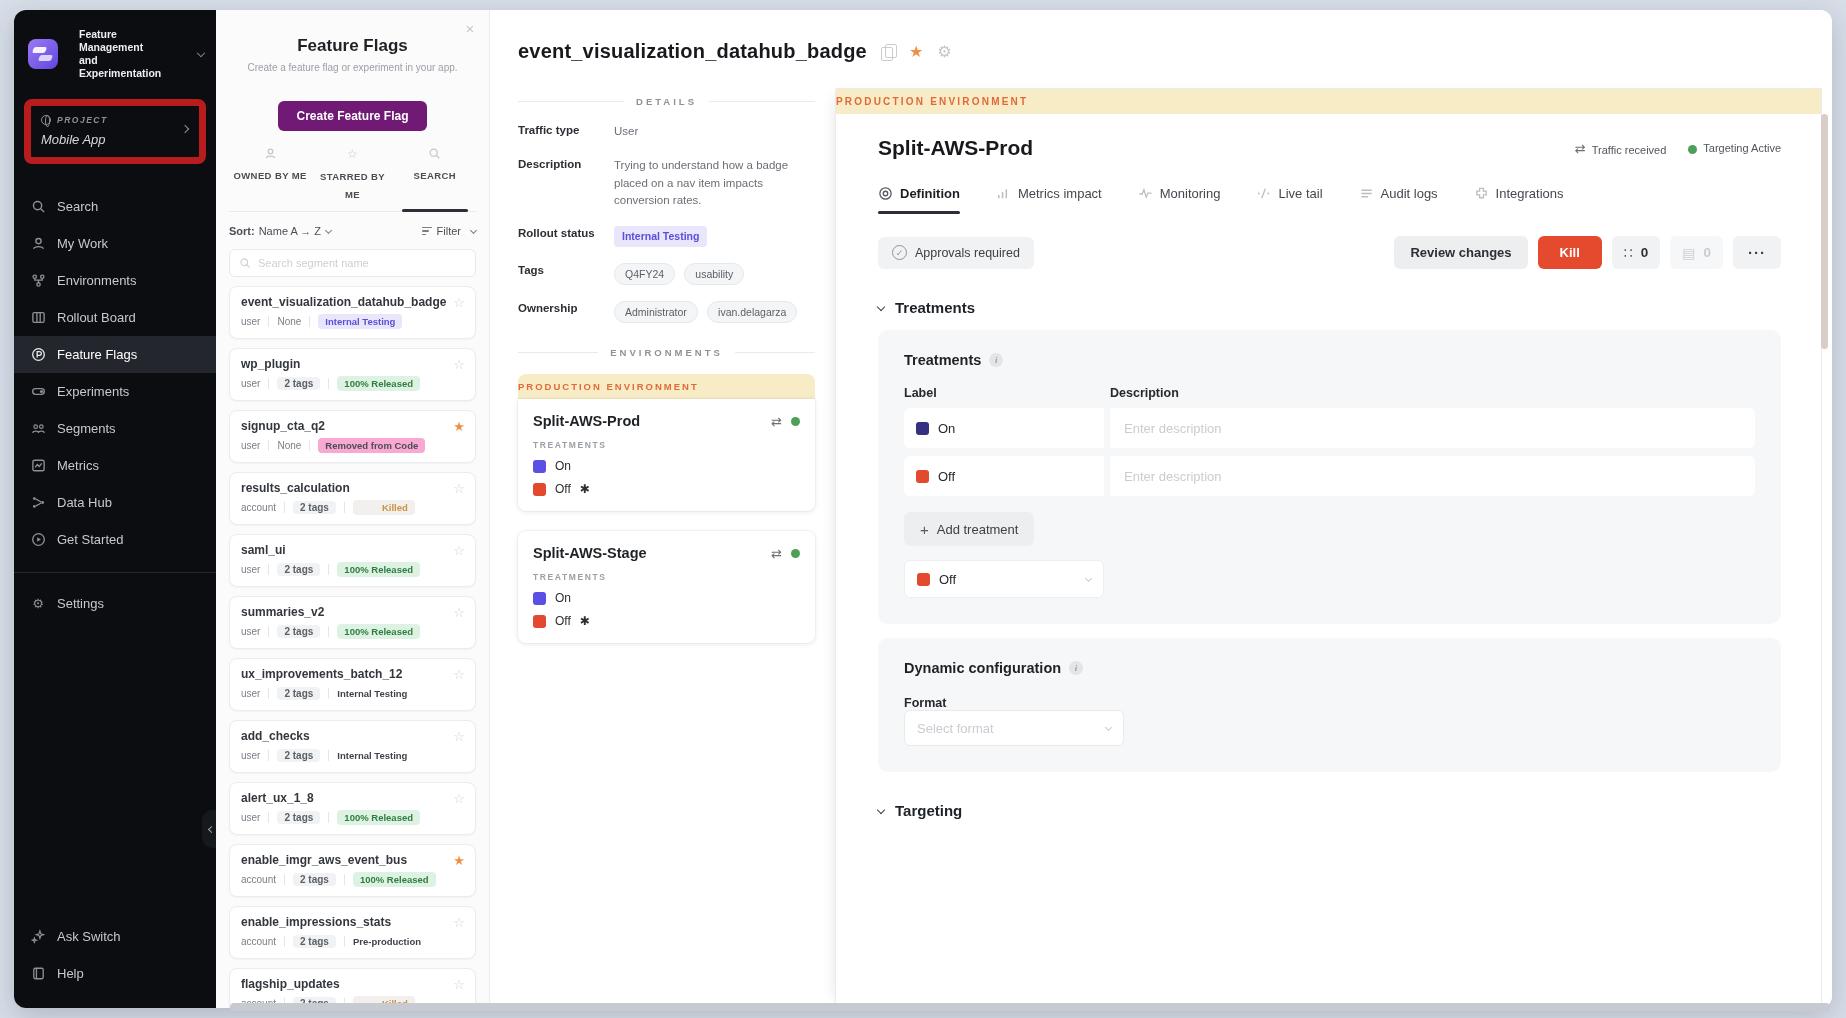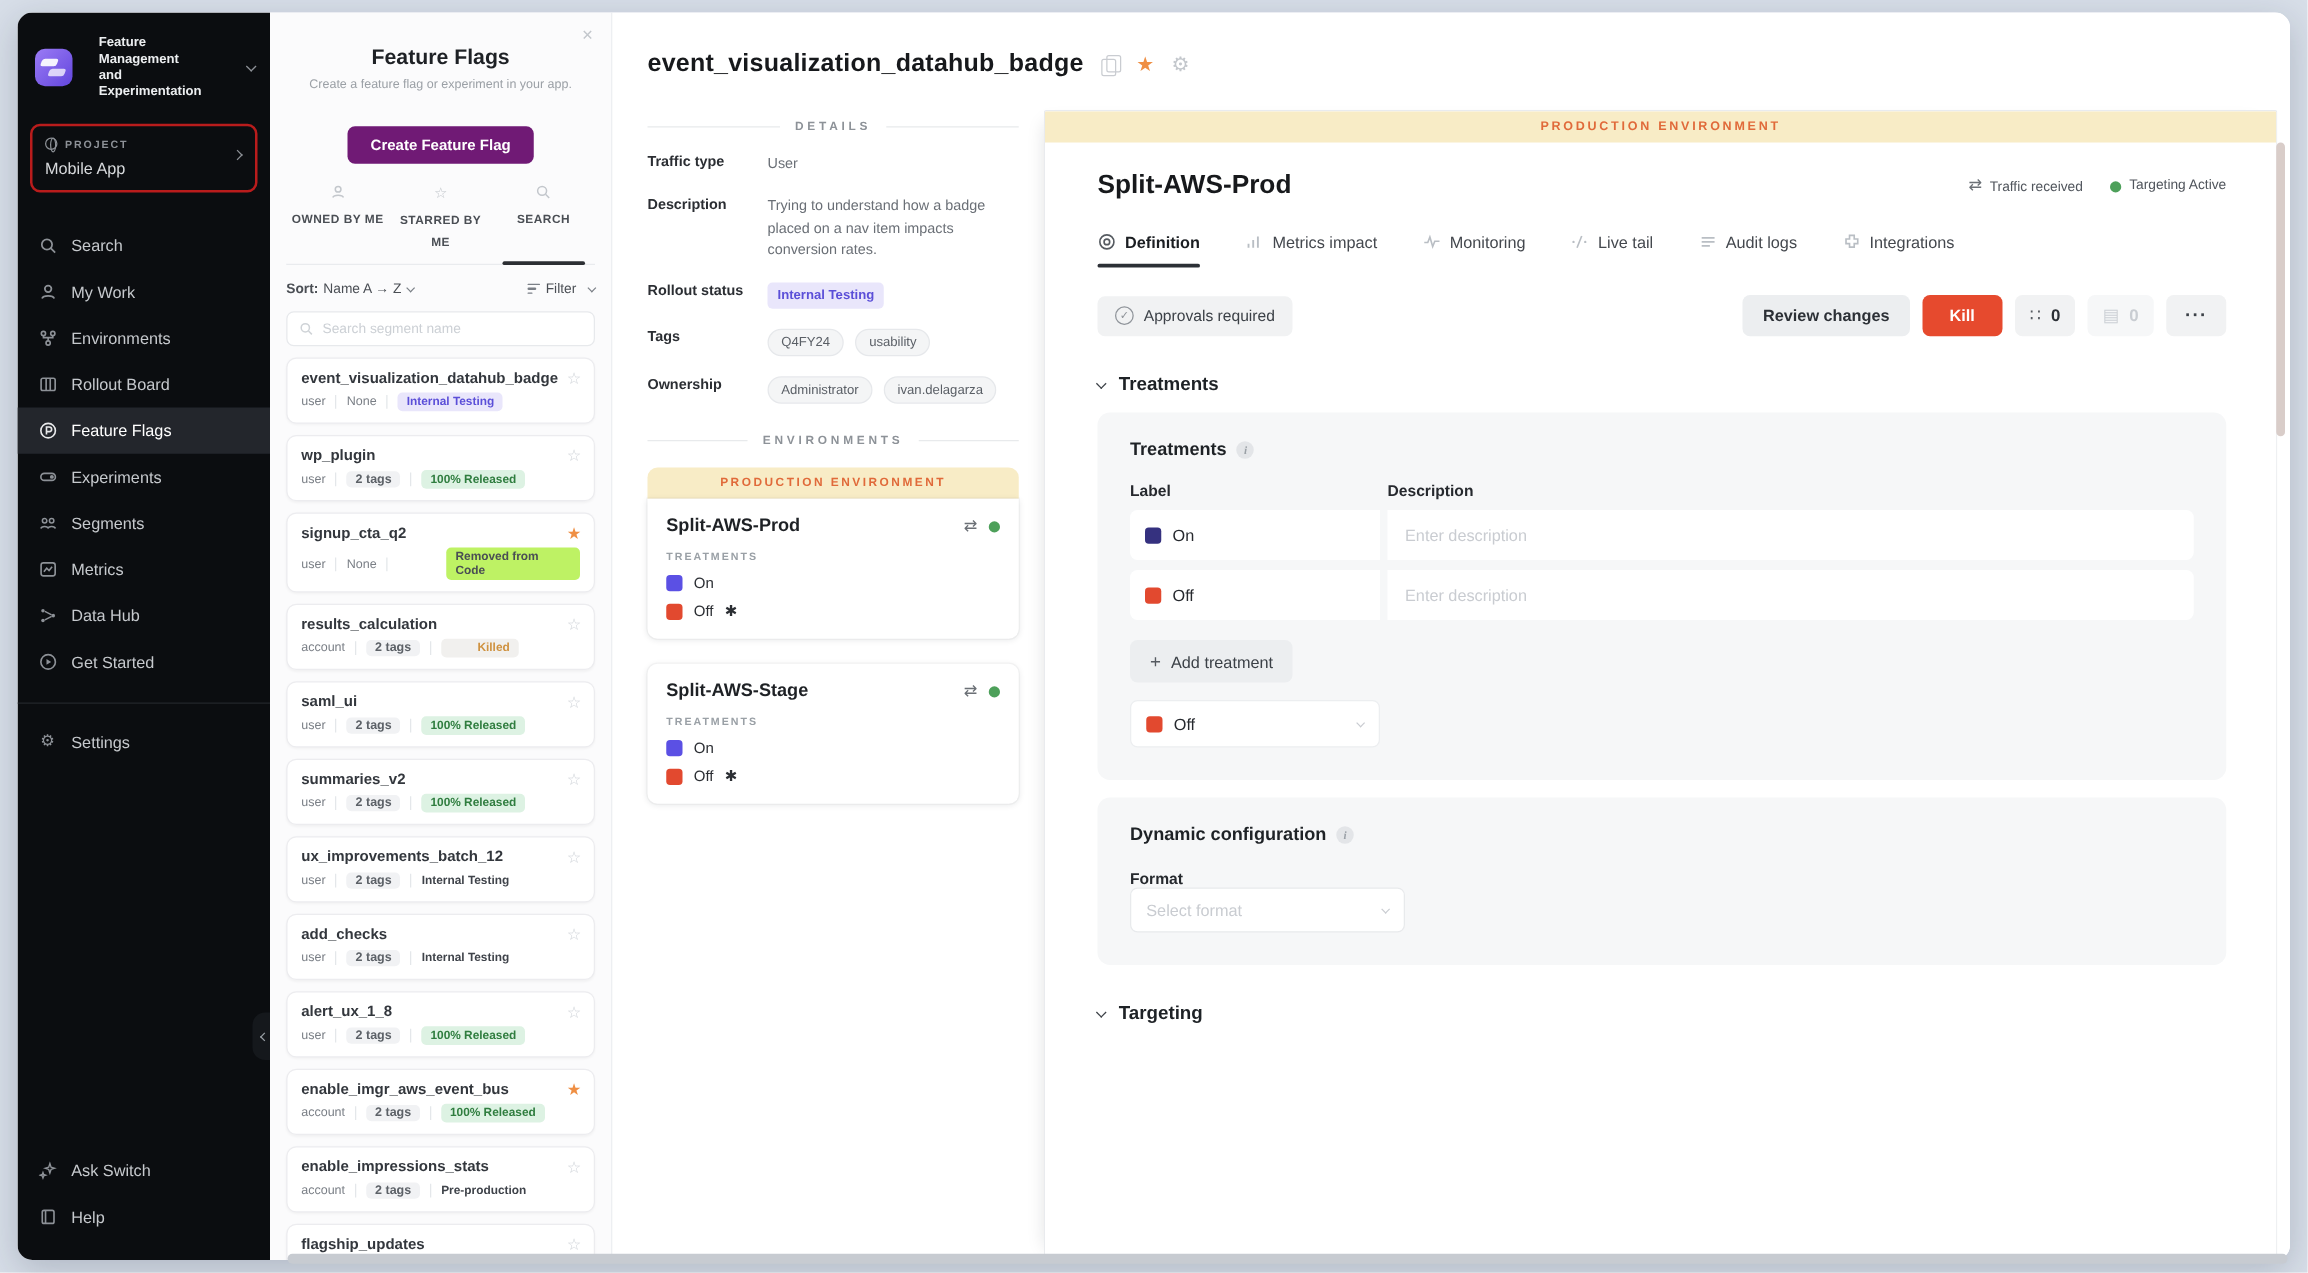--- a/index.html
+++ b/index.html
@@ -12,21 +12,21 @@
   
   .sidebar { width:202px; min-width:202px; background:#0b0d10; color:#cfd2d6; display:flex; flex-direction:column; position:relative; }
   .logo-row { display:flex; align-items:center; gap:21px; padding:18px 12px 14px 14px; }
   .logo-mark { width:30px; height:30px; border-radius:8px; background:linear-gradient(135deg,#9b7bf5,#6246dd); position:relative; flex:none; }
   .logo-mark::before, .logo-mark::after { content:""; position:absolute; width:13px; height:6px; border-radius:2px; background:rgba(255,255,255,.92); }
   .logo-mark::before { left:5px; top:8px; transform:skewX(-20deg); }
   .logo-mark::after { left:11px; top:16px; transform:skewX(-20deg); opacity:.8; }
   .logo-text { font-size:10.5px; font-weight:bold; line-height:1.25; color:#eceef0; }
   .chev { display:inline-block; width:6px; height:6px; border-right:1.5px solid currentColor; border-bottom:1.5px solid currentColor; transform:rotate(45deg); }
   .logo-chev { color:#8d9197; margin-left:auto; margin-bottom:3px; }
-  .project-box { margin:4px 10px 14px 10px; border:2px solid #b91c1c; border-radius:8px; padding:9px 10px 10px 10px; position:relative; cursor:pointer; }
+  .project-box { margin:4px 10px 14px 10px; border:7px solid #b91c1c; border-radius:8px; padding:9px 10px 10px 10px; position:relative; cursor:pointer;font-style:italic; }
   .project-label { display:flex; align-items:center; gap:6px; font-size:8.5px; letter-spacing:1.5px; color:#8d9197; font-weight:bold; }
   .globe { width:10px; height:10px; border:1.2px solid #8d9197; border-radius:50%; position:relative; }
   .globe::before { content:""; position:absolute; left:3px; top:-1px; width:3px; height:10px; border:1px solid #8d9197; border-radius:50%; }
   .project-name { font-size:13px; color:#d6d8db; margin-top:7px; }
   .project-arrow { position:absolute; right:11px; top:20px; transform:rotate(-45deg); color:#8d9197; }
   .nav { padding:10px 0 0 0; }
   .nav-item { display:flex; align-items:center; gap:11px; height:37px; padding:0 16px; font-size:13px; color:#c6c9cd; cursor:pointer; }
   .nav-item .nicon { width:16px; height:16px; color:#8d9197; flex:none; display:flex; align-items:center; justify-content:center; }
   .nav-item.active { background:#23262c; color:#ffffff; }
   .nav-item.active .nicon { color:#e8e9eb; }
@@ -63,21 +63,21 @@
   .fp-search input::placeholder { color:#ccd0d5; }
   .flag-card { background:#fff; border:1px solid #ececef; border-radius:8px; box-shadow:0 1px 2px rgba(20,25,35,.04);
                margin-top:9px; padding:8px 11px 9px 11px; position:relative; cursor:pointer; }
   .flag-name { font-size:12px; font-weight:600; color:#33373d; }
   .flag-meta { display:flex; align-items:center; gap:8px; margin-top:5px; font-size:10px; color:#7a7f86; }
   .meta-sep { width:1px; height:11px; background:#e4e7ea; }
   .tagcount[data-tagstyle="pill"] { background:#f1f2f4; border-radius:4px; padding:1px 7px; color:#5c6167; font-weight:600; }
   .status { font-weight:bold; font-size:9.5px; padding:2px 7px; border-radius:4px; }
   .status[data-style="purple"] { background:#e9e6fb; color:#5b4fd8; }
   .status[data-style="green"]  { background:#ddf2e3; color:#2f7d3f; }
-  .status[data-style="gray"]   { background:#bef264; color:#4a4e54;margin-left:39px; }
+  .status[data-style="gray"]   { background:#f9a8d4; color:#4a4e54; }
   .status[data-style="killed"] { background:#f1f0ee; color:#cf9240;padding-left:29px; }
   .status[data-style="plain"]  { background:transparent; color:#3f434a; padding:2px 0; }
   .star { position:absolute; right:10px; top:8px; font-size:13px; cursor:pointer; }
   .star::before { content:"☆"; color:#cfd3d8; }
   .star[data-starred="true"]::before { content:"★"; color:#ef8f44; }
 
   
   .right-area { flex:1; position:relative; background:#ffffff; }
   .flag-header { position:absolute; left:28px; top:30px; display:flex; align-items:center; gap:14px; }
   .flag-header h1 { font-size:20px; font-weight:bold; color:#17191c; letter-spacing:.2px; }
@@ -90,21 +90,21 @@
   
   .details-col { position:absolute; left:28px; top:86px; width:297px; }
   .sec-head { display:flex; align-items:center; gap:12px; color:#8d9298; font-size:9.5px; font-weight:bold; letter-spacing:3px; }
   .sec-head::before, .sec-head::after { content:""; flex:1; height:1px; background:#e8eaec; }
   .field { display:flex; margin-top:16px; }
   .field-label { width:96px; min-width:96px; font-size:11.5px; font-weight:bold; color:#2b2e33; padding-top:1px; }
   .field-value { font-size:11.5px; color:#6a6f76; line-height:1.55; }
   .pill { display:inline-block; background:#f4f5f6; border:1px solid #e6e8eb; border-radius:999px; padding:2px 10px; font-size:10.5px; color:#5a5f66; margin-right:6px; }
   .badge-purple { display:inline-block; background:#e9e6fb; color:#5b4fd8; font-size:10.5px; font-weight:bold; padding:2px 8px; border-radius:4px; }
   .env-sec { margin-top:24px; }
-  .yellow-banner { background:#f8ecc6; color:#e06a3a; font-size:9.5px; font-weight:bold; letter-spacing:2px; text-align:center; padding:7px 0; }
+  .yellow-banner { background:#f8ecc6; color:#e06a3a; font-size:9.5px; font-weight:bold; letter-spacing:2px; text-align:left; padding:7px 0; }
   .details-col .yellow-banner { border-radius:8px 8px 0 0; margin-top:16px; }
   .env-card { background:#fff; border-radius:0 0 8px 8px; box-shadow:0 1px 5px rgba(20,25,35,.10), 0 0 0 1px rgba(20,25,35,.03); padding:13px 15px 15px 15px; }
   .env-card.standalone { border-radius:8px; margin-top:20px; }
   .env-card-head { display:flex; align-items:center; }
   .env-card-name { font-size:14.5px; font-weight:bold; color:#1e2125; }
   .env-card-icons { margin-left:auto; display:flex; align-items:center; gap:9px; }
   .ic-traffic::before { content:"⇄"; color:#6b7076; font-size:13px; }
   .dot-green { width:9px; height:9px; border-radius:50%; background:#4da05a; }
   .treat-label { font-size:8.5px; letter-spacing:1.6px; color:#9aa0a6; font-weight:600; margin-top:10px; }
   .treat-row { display:flex; align-items:center; gap:9px; margin-top:9px; font-size:12px; color:#2b2e33; }

